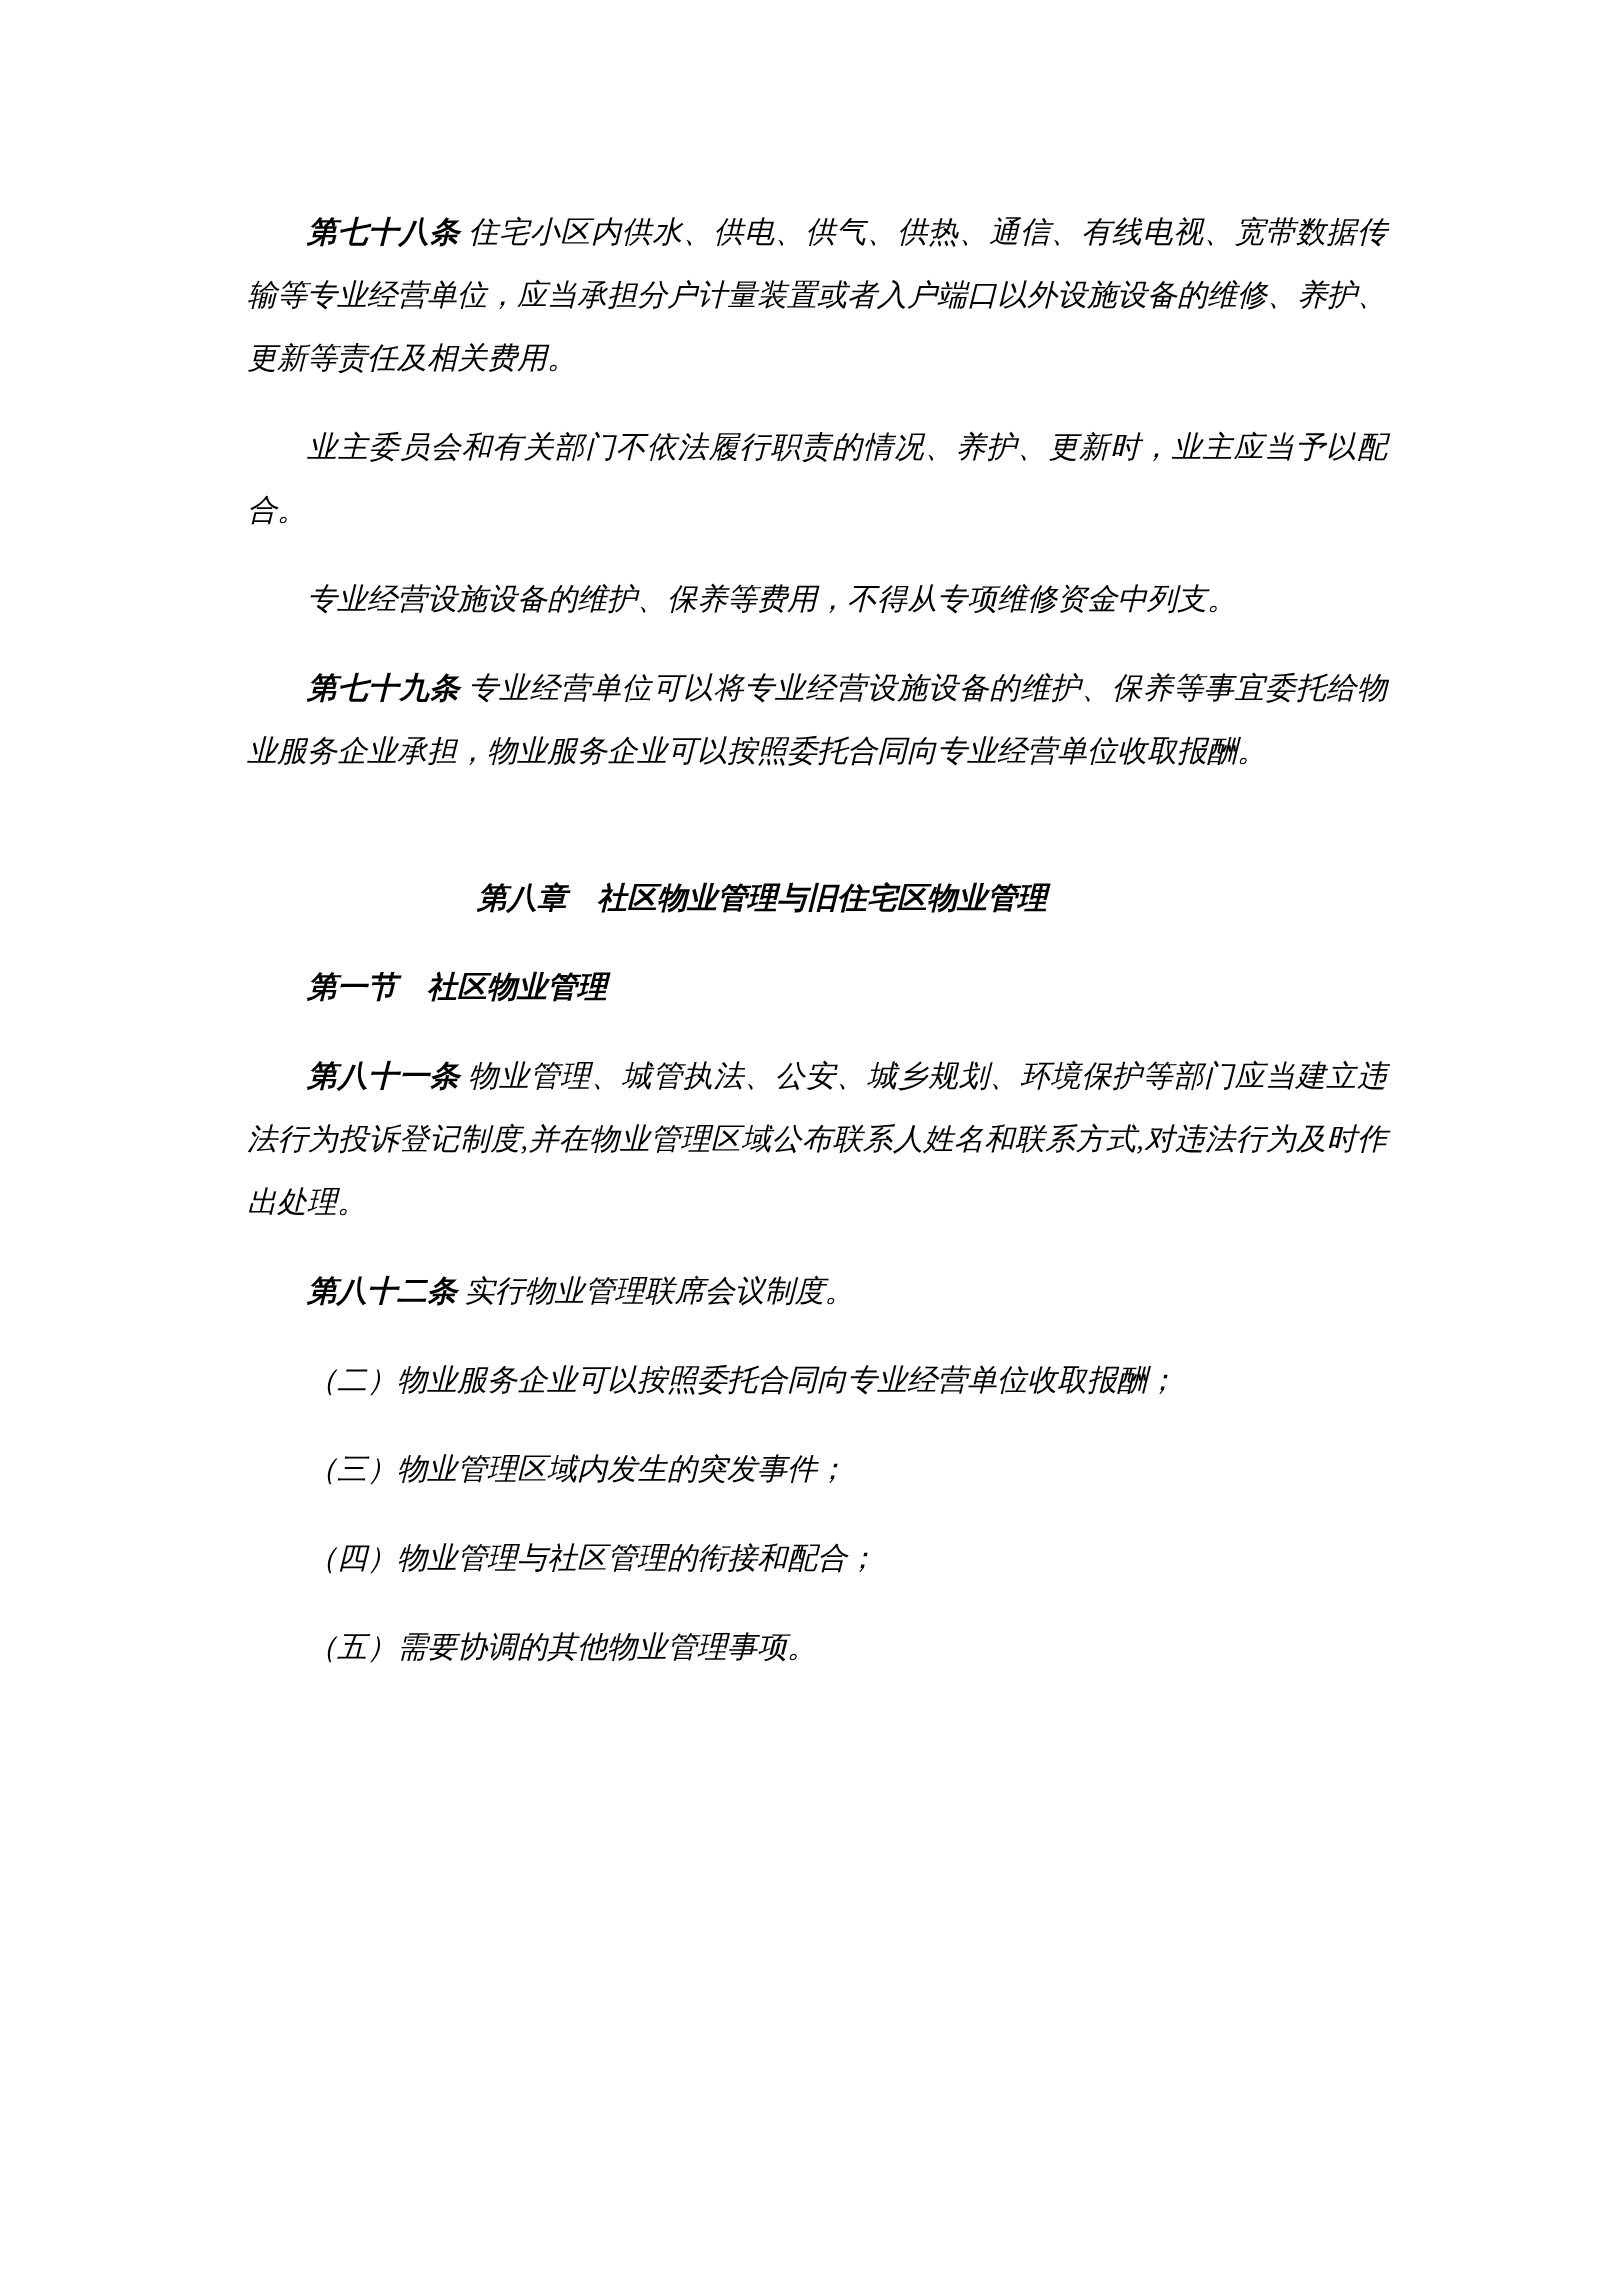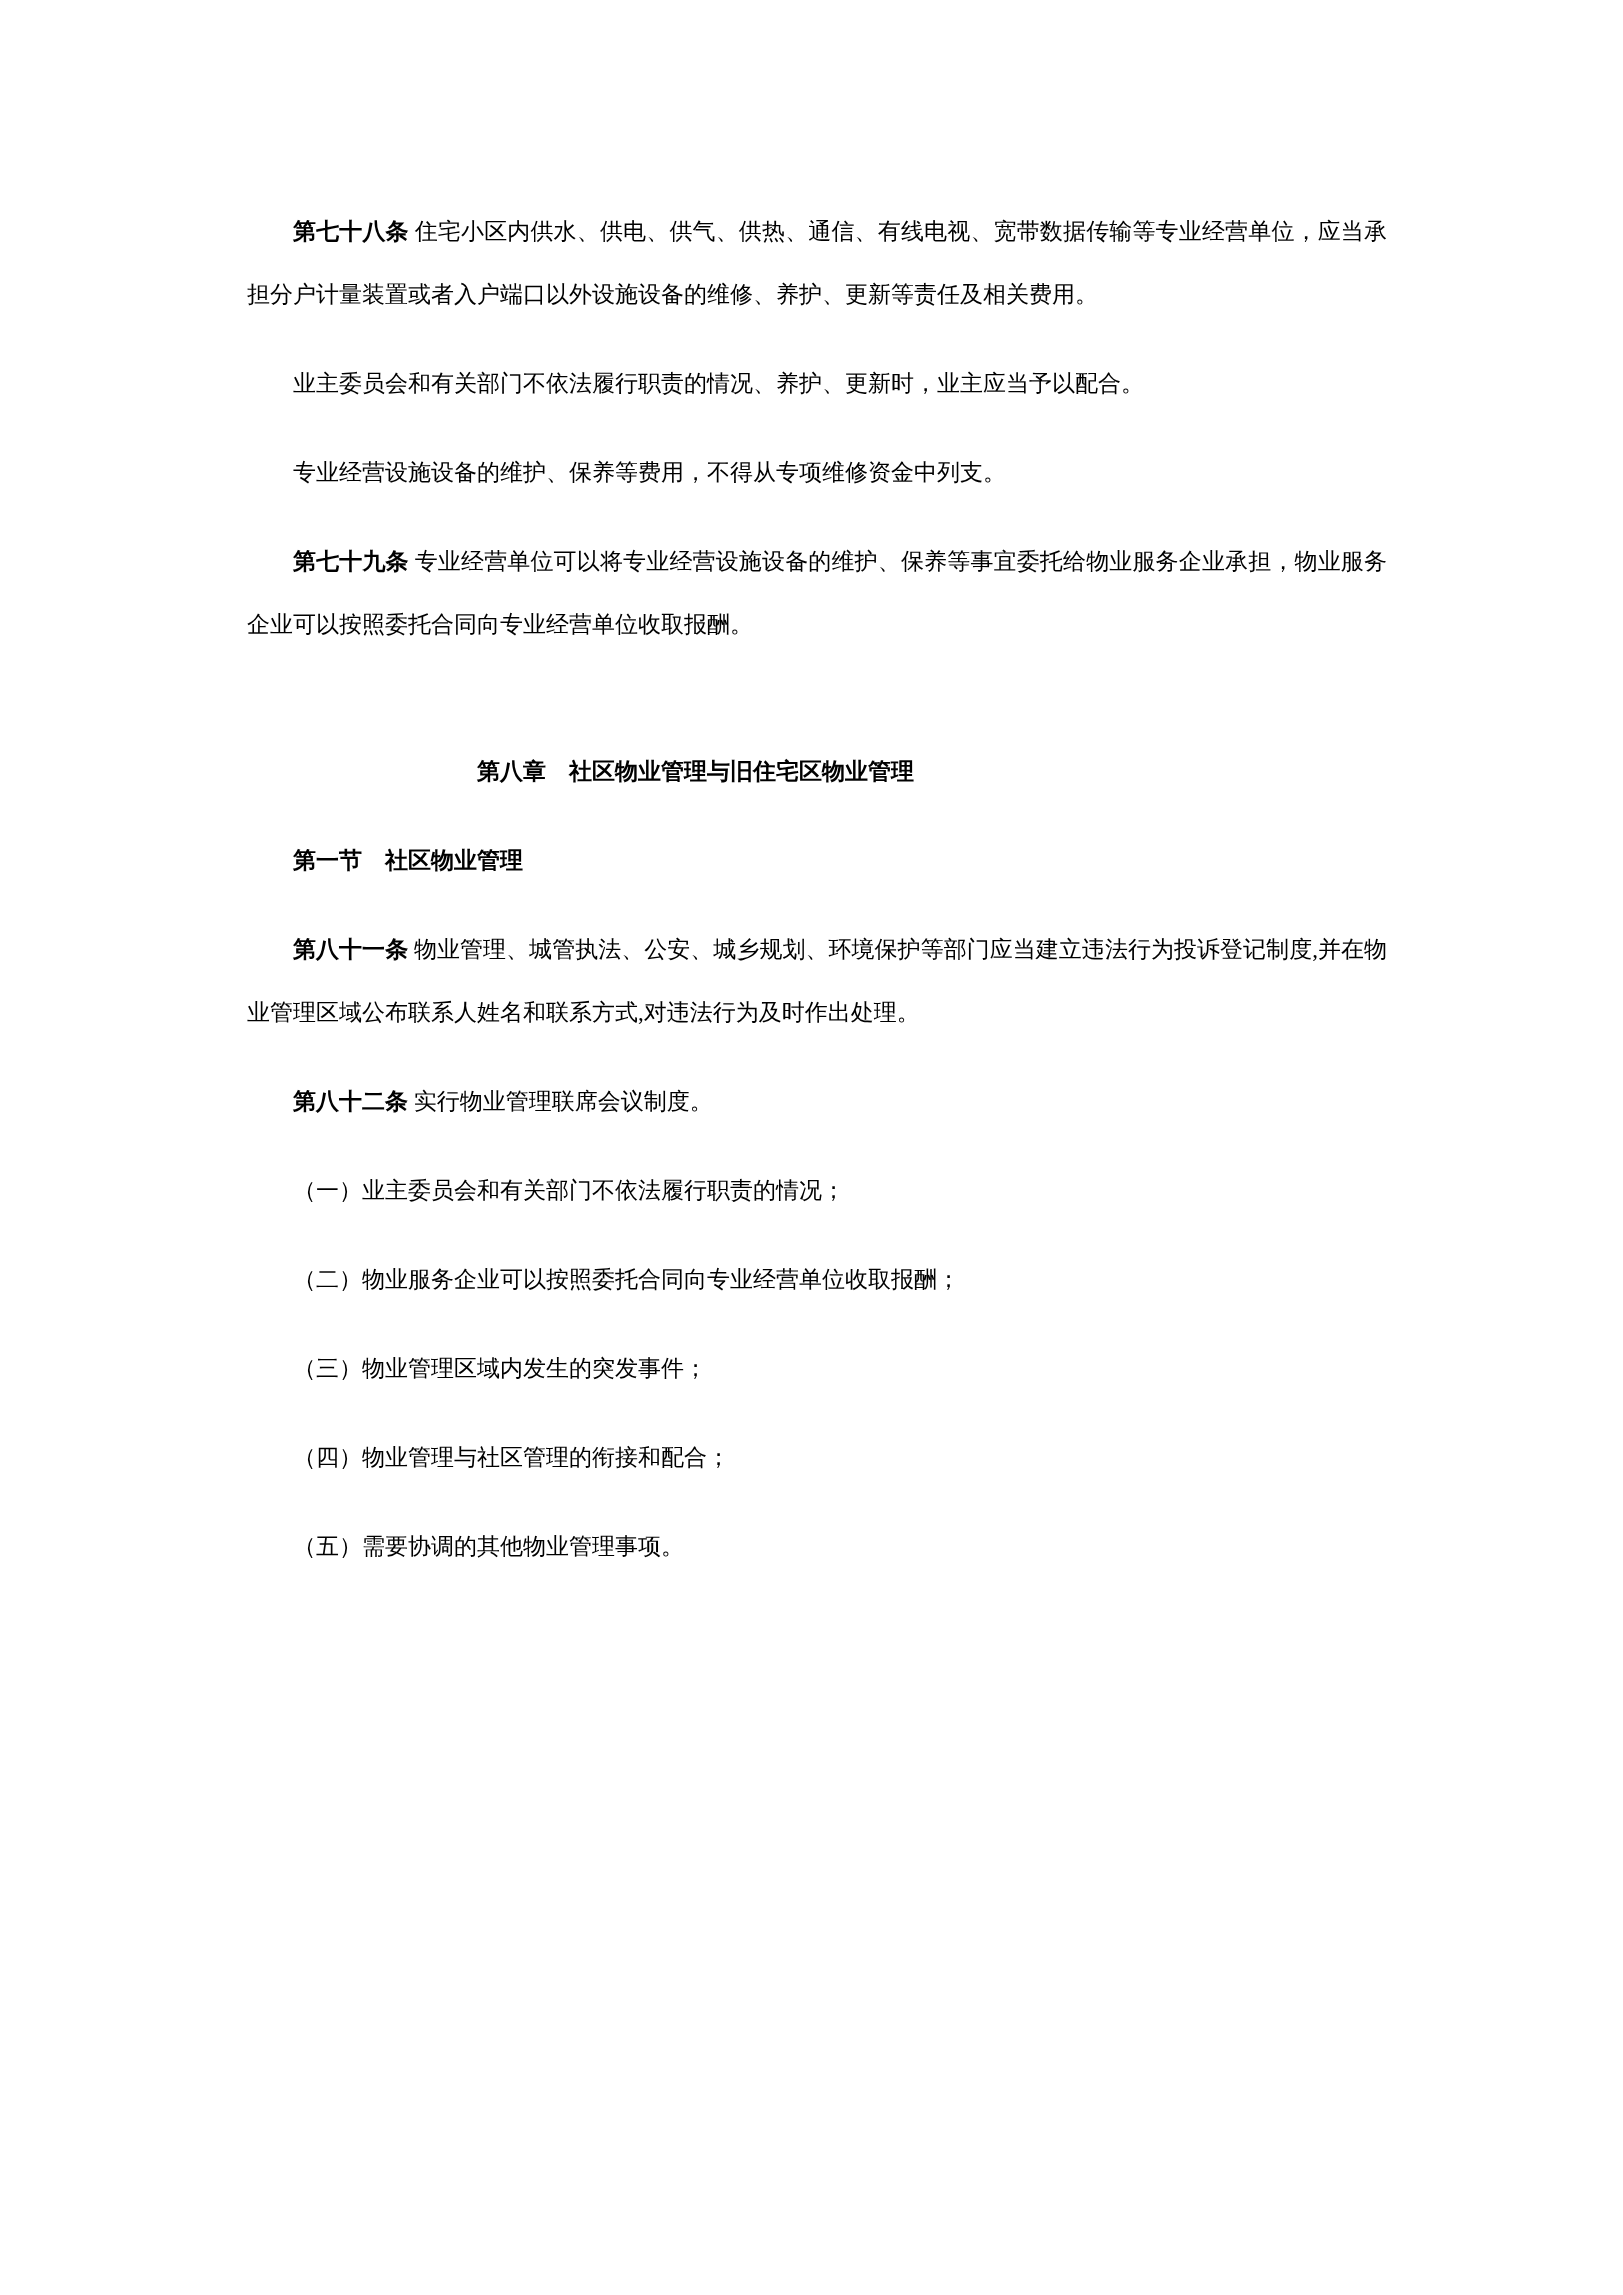--- a/index.html
+++ b/index.html
@@ -16,23 +16,24 @@
     position: absolute;
     left: 247px;
     top: 200px;
     width: 1152px;
     font-size: 30px;
     line-height: 63px;
   }
   .content p, .content h2, .content h3 {
     margin: 0 12px 26px 0;
     padding: 0;
-    font-size: 23px;
+    font-size: 30px;
     line-height: 63px;
     font-weight: normal;
+    font-style: italic;
   }
   p.para {
     text-align: justify;
     text-align-last: left;
     text-justify: inter-character;
     text-indent: 2em;
     word-break: break-all;
   }
   h2.chapter {
     font-weight: bold;
@@ -53,20 +54,19 @@
 <div class="page" style="background: rgb(255, 255, 255); color: rgb(0, 0, 0);">
   <div class="content">
       <p class="para"><b class="article-no">第七十八条</b> 住宅小区内供水、供电、供气、供热、通信、有线电视、宽带数据传输等专业经营单位，应当承担分户计量装置或者入户端口以外设施设备的维修、养护、更新等责任及相关费用。</p>
       <p class="para">业主委员会和有关部门不依法履行职责的情况、养护、更新时，业主应当予以配合。</p>
       <p class="para">专业经营设施设备的维护、保养等费用，不得从专项维修资金中列支。</p>
       <p class="para"><b class="article-no">第七十九条</b> 专业经营单位可以将专业经营设施设备的维护、保养等事宜委托给物业服务企业承担，物业服务企业可以按照委托合同向专业经营单位收取报酬。</p>
       <h2 class="chapter">第八章　社区物业管理与旧住宅区物业管理</h2>
       <h3 class="section">第一节　社区物业管理</h3>
       <p class="para"><b class="article-no">第八十一条</b> 物业管理、城管执法、公安、城乡规划、环境保护等部门应当建立违法行为投诉登记制度,并在物业管理区域公布联系人姓名和联系方式,对违法行为及时作出处理。</p>
       <p class="para"><b class="article-no">第八十二条</b> 实行物业管理联席会议制度。</p>
-      <p class="para">（一）业主委员会和有关部门不依法履行职责的情况；</p>
       <p class="para">（二）物业服务企业可以按照委托合同向专业经营单位收取报酬；</p>
       <p class="para">（三）物业管理区域内发生的突发事件；</p>
       <p class="para">（四）物业管理与社区管理的衔接和配合；</p>
       <p class="para">（五）需要协调的其他物业管理事项。</p>
     </div>
 </div>
 
 
 </body></html>

